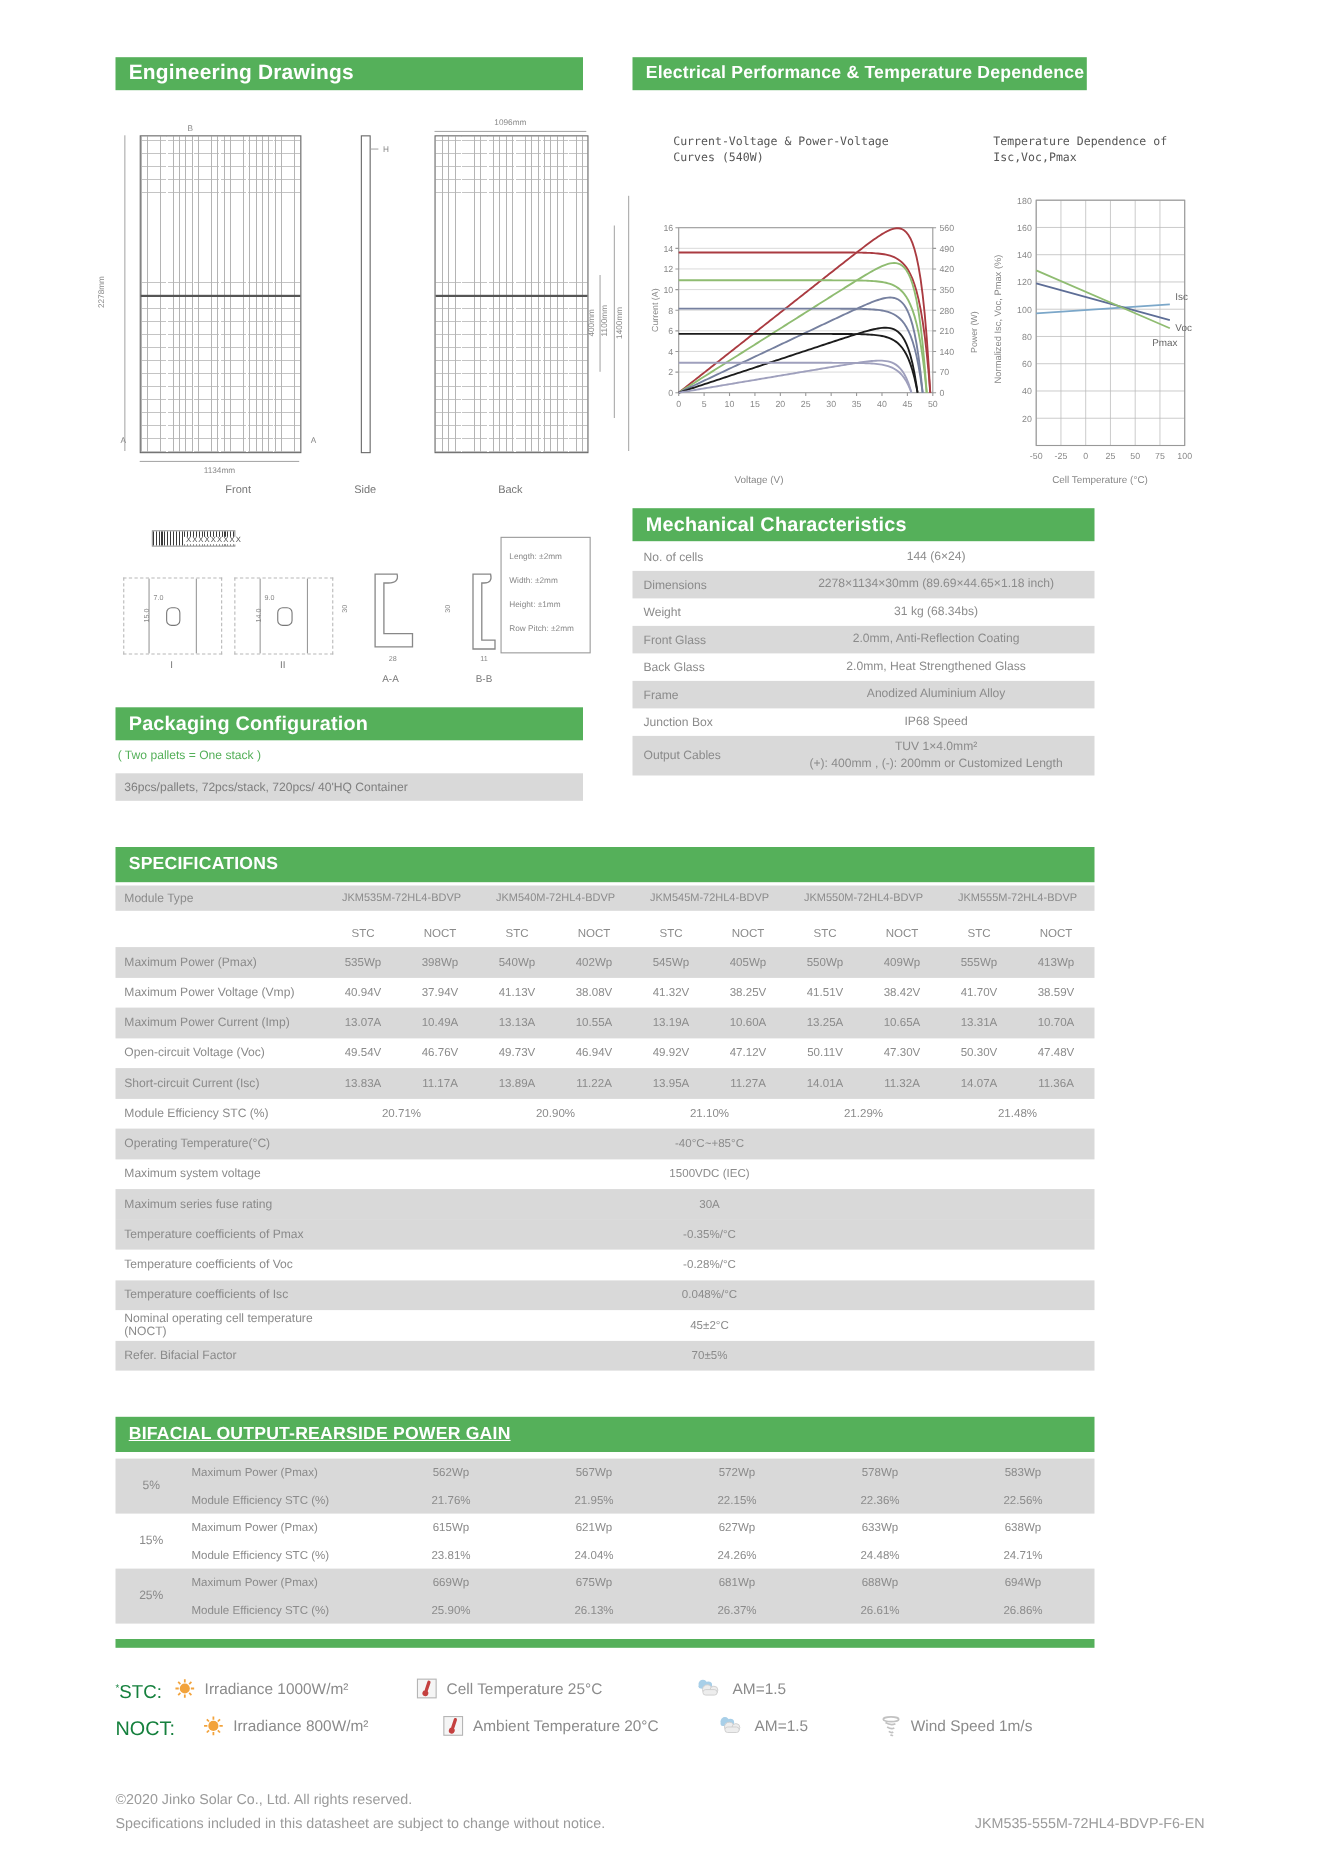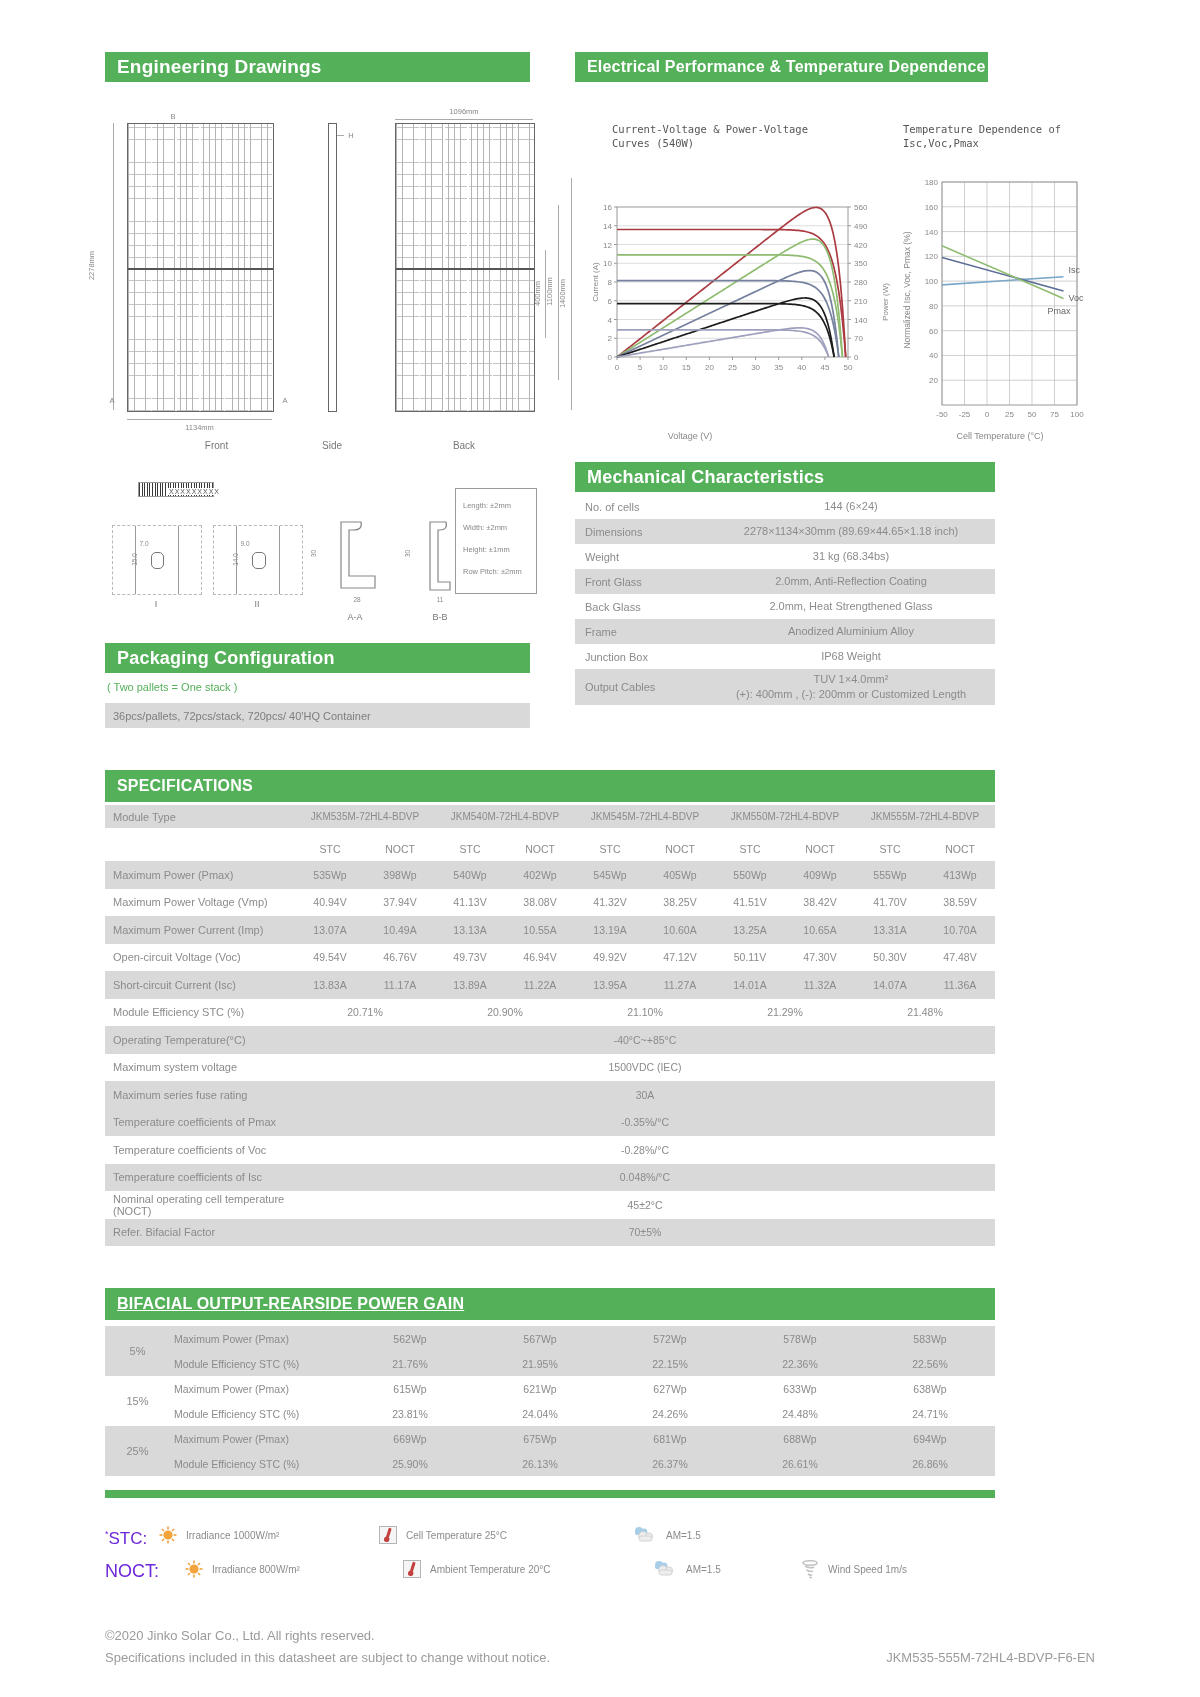--- a/index.html
+++ b/index.html
@@ -57,22 +57,22 @@
   .bif-table{position:absolute;left:105px;top:1326px;width:890px;}
   .bif-group{display:flex;align-items:stretch;min-height:50px;}
   .bif-group.shaded{background:var(--rowgray);}
   .bif-gain{width:65px;display:flex;align-items:center;justify-content:center;font-size:11px;}
   .bif-body{flex:1;display:flex;flex-direction:column;justify-content:center;}
   .bif-line{display:flex;align-items:center;height:25px;font-size:10.5px;}
   .bif-line .bl{width:175px;padding-left:4px;box-sizing:border-box;}
   .bif-line .bv{width:130px;text-align:center;}
   .bif-bar{position:absolute;left:105px;top:1490px;width:890px;height:8px;background:var(--green);}
   
-  .leg-title{position:absolute;font-size:17px;color:#6d28d9;}
-  .leg-item{position:absolute;display:flex;align-items:center;gap:8px;font-size:10px;color:var(--txt);}
+  .leg-title{position:absolute;font-size:17px;color:#15803d;}
+  .leg-item{position:absolute;display:flex;align-items:center;gap:8px;font-size:14px;color:var(--txt);}
   .footer-line{position:absolute;font-size:13px;color:#9b9b9b;}
   .note-green{position:absolute;font-size:11px;color:var(--green);}
   .graybar{position:absolute;background:var(--rowgray);display:flex;align-items:center;
            padding-left:8px;box-sizing:border-box;font-size:11px;color:#7e7e7e;}
   sup.mark{font-size:9px;vertical-align:super;}
 </style>
 </head>
 <body>
 
 <div class="page">
@@ -304,21 +304,21 @@
       <div class="mech-row">
         <div class="mech-label">Back Glass</div>
         <div class="mech-value">2.0mm, Heat Strengthened Glass</div>
       </div>
       <div class="mech-row shaded">
         <div class="mech-label">Frame</div>
         <div class="mech-value">Anodized Aluminium Alloy</div>
       </div>
       <div class="mech-row">
         <div class="mech-label">Junction Box</div>
-        <div class="mech-value">IP68 Weight</div>
+        <div class="mech-value">IP68 Speed</div>
       </div>
       <div class="mech-row shaded">
         <div class="mech-label">Output Cables</div>
         <div class="mech-value">TUV 1×4.0mm²
 (+): 400mm , (-): 200mm or Customized Length</div>
       </div>
     </div>
 
   <div class="ghdr" style="left:105px;top:770px;width:890px;height:32px;font-size:16px;">SPECIFICATIONS</div>
   <div class="spec-table" id="spec-table">

